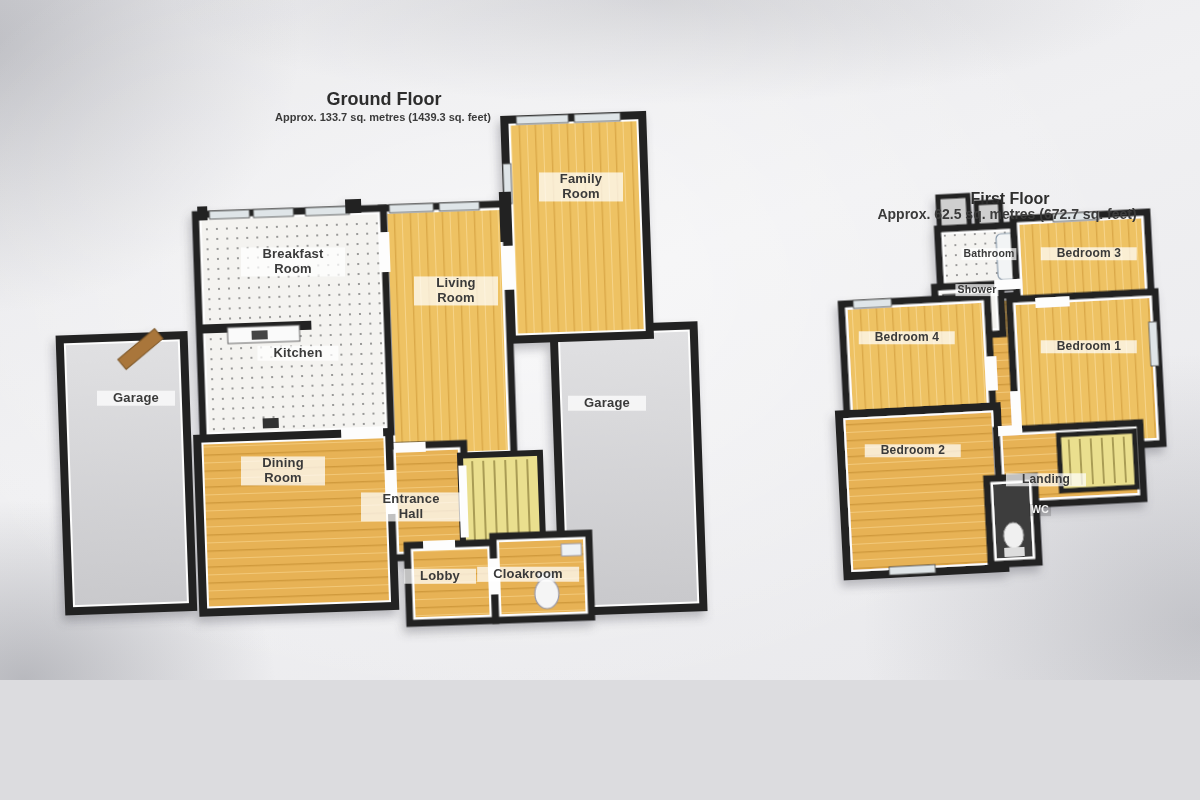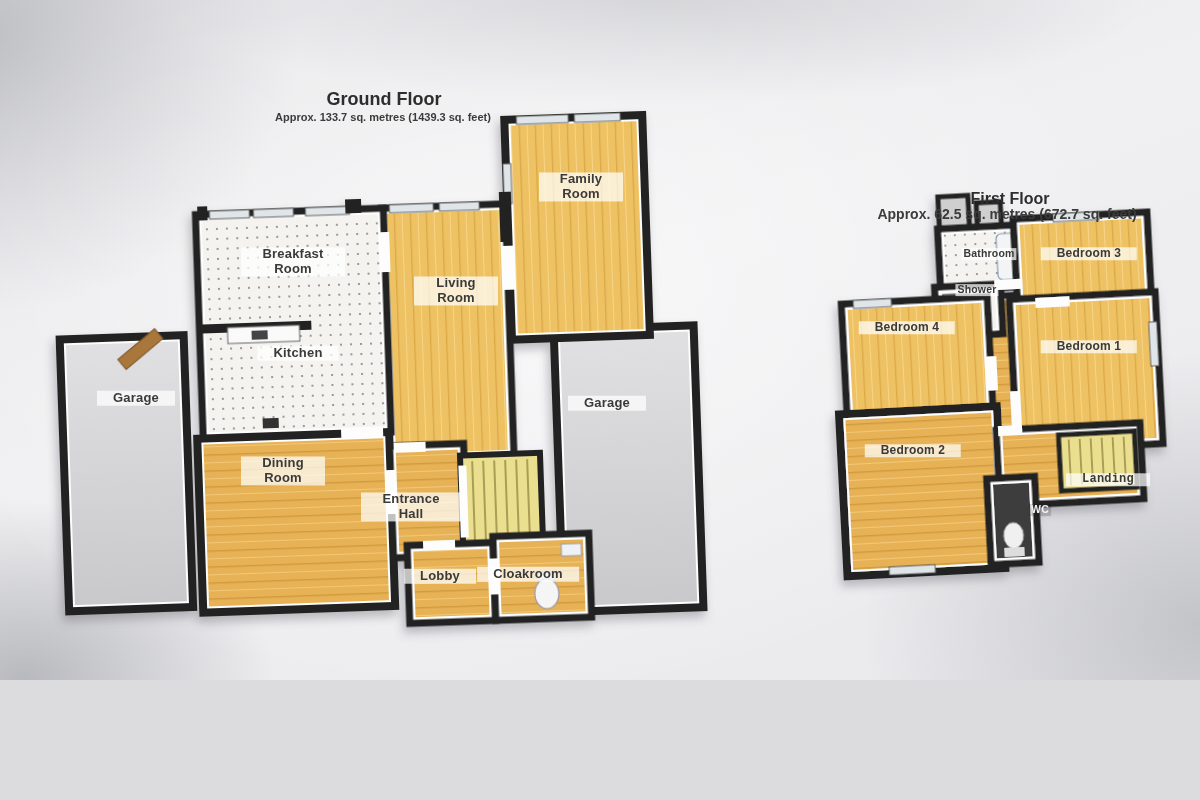--- a/index.html
+++ b/index.html
@@ -253,19 +253,19 @@
     <div class="room-label w66" style="left:411px;top:507px;">Entrance Hall</div>
     <div class="room-label" style="left:440px;top:576px;">Lobby</div>
     <div class="room-label" style="left:528px;top:574px;">Cloakroom</div>
 
     <div class="floor-title ff" style="left:1010px;top:199px;text-align:right;">First Floor</div>
     <div class="floor-subtitle ff" style="left:1007px;top:214px;">Approx. 62.5 sq. metres (672.7 sq. feet)</div>
 
     <div class="room-label ff small" style="left:989px;top:254px;">Bathroom</div>
     <div class="room-label ff small" style="left:977px;top:290px;">Shower</div>
     <div class="room-label ff" style="left:1089px;top:254px;">Bedroom 3</div>
-    <div class="room-label ff" style="left:907px;top:328px;">Bedroom 4</div>
+    <div class="room-label ff" style="left:907px;top:338px;">Bedroom 4</div>
     <div class="room-label ff" style="left:1089px;top:347px;">Bedroom 1</div>
     <div class="room-label ff" style="left:913px;top:451px;">Bedroom 2</div>
-    <div class="room-label ff" style="left:1108px;top:480px;font-family:Liberation Mono, monospace;">Landing</div>
+    <div class="room-label ff" style="left:1046px;top:480px;">Landing</div>
     <div class="room-label ff small on-dark" style="left:1040px;top:510px;">WC</div>
   </div>
 </div>
 
 </body></html>

